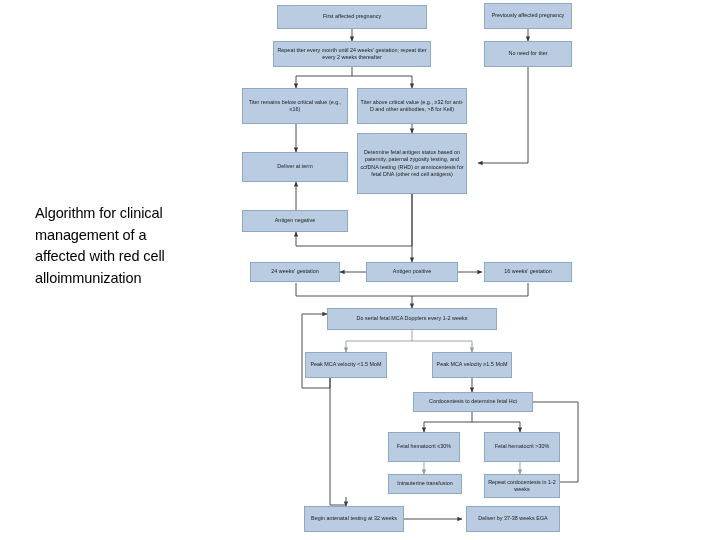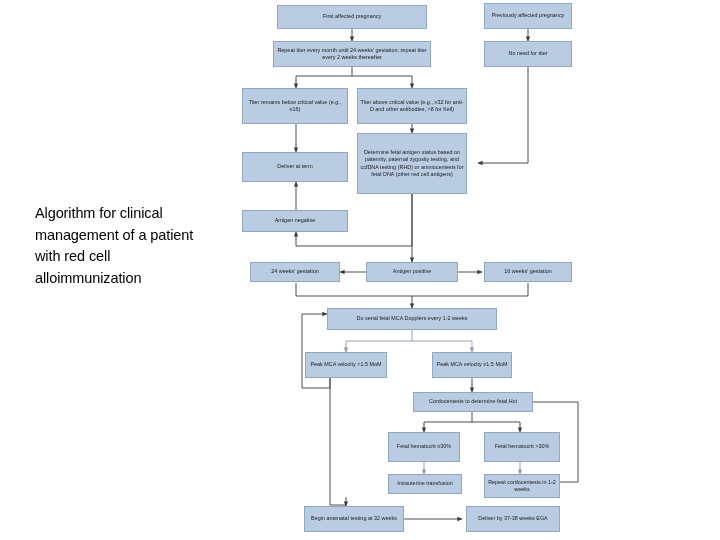--- a/index.html
+++ b/index.html
@@ -68,21 +68,21 @@
     padding: 1px 2px;
     letter-spacing: 0.02px;
   }
   .node span { display: block; width: 100%; }
 </style>
 </head>
 <body>
 
 <div id="canvas">
 
-  <div id="caption">Algorithm for clinical management of a patient with red cell alloimmunization</div>
+  <div id="caption">Algorithm for clinical management of a affected with red cell alloimmunization</div>
 
   <div id="diagram">
 
     <svg class="lines" viewBox="0 0 720 540">
       <defs>
         <marker id="ah" markerWidth="6" markerHeight="6" refX="4.6" refY="2.2" orient="auto" markerUnits="userSpaceOnUse">
           <path d="M0,0 L5,2.2 L0,4.4 z" fill="#3a3a3a"></path>
         </marker>
         <marker id="ahl" markerWidth="6" markerHeight="6" refX="4.6" refY="2.2" orient="auto" markerUnits="userSpaceOnUse">
           <path d="M0,0 L5,2.2 L0,4.4 z" fill="#8d9aa8"></path>

